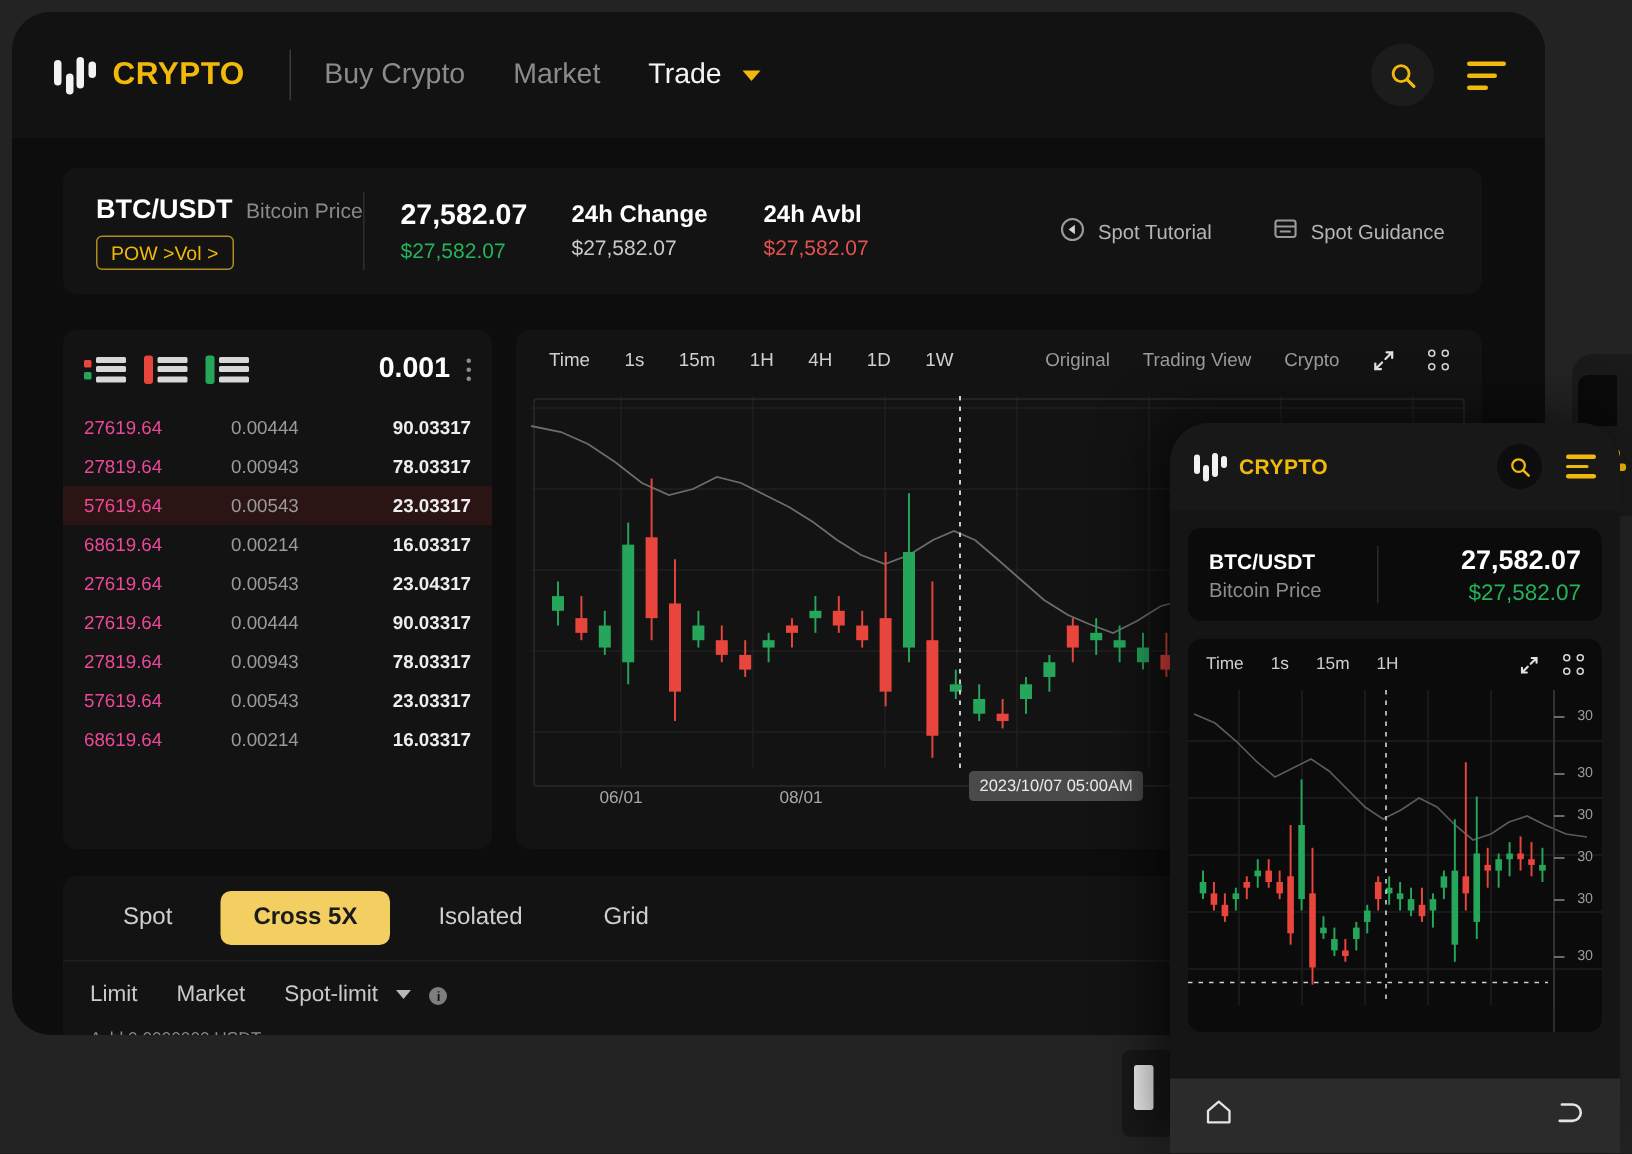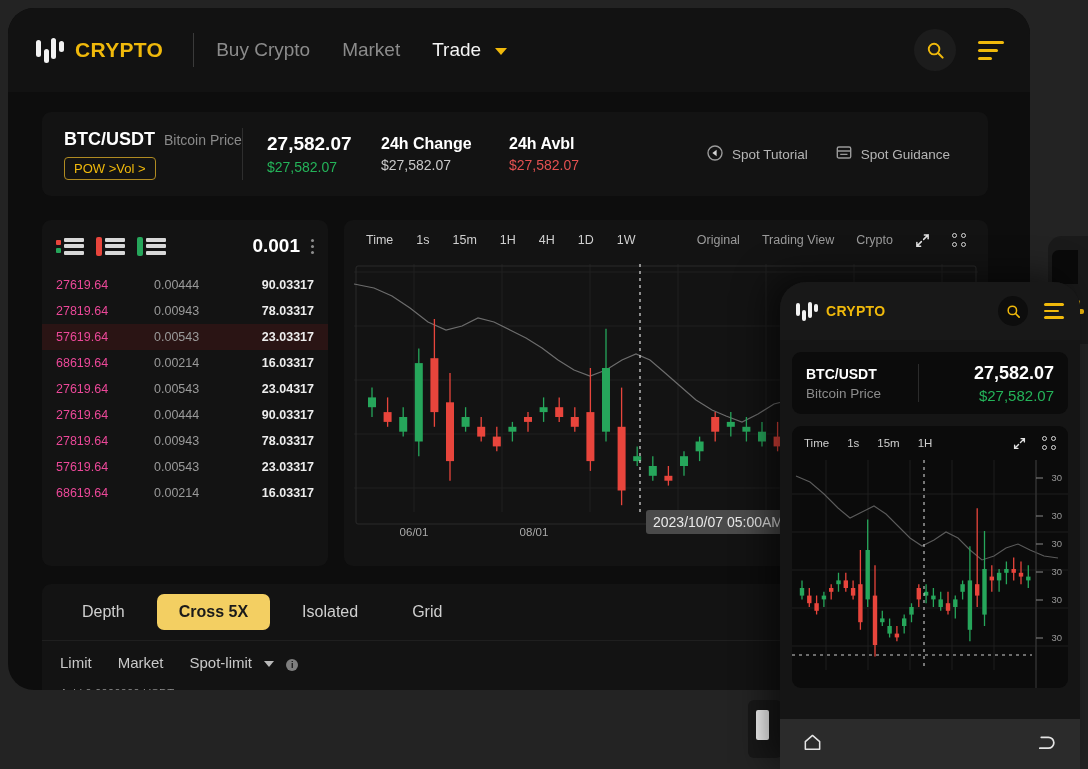--- a/index.html
+++ b/index.html
@@ -71,21 +71,21 @@
     font-size: 13px; padding: 3px 9px; border-radius: 4px; cursor: pointer;
   }
   .tk-div { width: 1px; height: 52px; background: #2e2e2e; margin-right: 24px; }
   .tk-stat { width: 114px; }
   .tk-stat.wide { width: 128px; }
   .tk-val { font-size: 19px; font-weight: bold; color: #fff; }
   .tk-label { font-size: 16px; font-weight: bold; color: #fff; }
   .tk-sub2 { font-size: 14px; margin-top: 4px; color: #c9c9c9; }
   .green { color: #24b359; }
   .red { color: #e35151; }
-  .tk-links { margin-left: 70px; display: flex; gap: 28px; }
+  .tk-links { margin-left: 70px; display: flex; gap: 41px; }
   .tk-link { display: flex; align-items: center; gap: 9px; color: #b5b5b5; font-size: 13.5px; cursor: pointer; }
 
   
   .book {
     position: absolute; left: 34px; top: 212px; width: 286px; height: 346px;
     background: #131313; border-radius: 9px; overflow: hidden;
   }
   .book-head { height: 52px; display: flex; align-items: center; padding: 0 14px; }
   .bk-icon { display: flex; gap: 3px; align-items: center; margin-right: 12px; cursor: pointer; }
   .bk-col { display: flex; flex-direction: column; gap: 3px; }
@@ -123,21 +123,21 @@
   .vw { color: #9b9b9b; font-size: 12.5px; cursor: pointer; }
   .icon-btn { cursor: pointer; display: flex; align-items: center; }
   .dots4 { display: grid; grid-template-columns: 5px 5px; gap: 4px; cursor: pointer; }
   .dots4 i { width: 5px; height: 5px; border-radius: 50%; border: 1.4px solid #d8d8d8; display: block; }
   .plot { position: absolute; left: 10px; top: 44px; right: 10px; bottom: 10px; text-align: right; }
   .plot svg { display: block; }
   .xaxis { position: absolute; left: 0; right: 0; bottom: 12px; height: 18px; }
   .xlab { position: absolute; color: #a9a9a9; font-size: 11.5px; transform: translateX(-50%); }
   .tooltip-x {
     position: absolute; left: 292px; bottom: 22px;
-    background: #4a4a4a; color: #e9e9e9; font-size: 14px;
+    background: #4a4a4a; color: #e9e9e9; font-size: 11px;
     padding: 4px 7px; border-radius: 3px; white-space: nowrap;
   }
 
   
   .trade {
     position: absolute; left: 34px; top: 576px; width: 946px; height: 120px;
     background: #131313; border-radius: 9px; overflow: hidden;
   }
   .tabs { height: 56px; display: flex; align-items: center; padding: 0 18px; gap: 10px; }
   .tab { padding: 9px 22px; border-radius: 7px; color: #cfcfcf; font-size: 16px; cursor: pointer; }
@@ -531,21 +531,21 @@
             <span class="xlab" style="left:60px">06/01</span>
             <span class="xlab" style="left:180px">08/01</span>
             <span class="xlab" style="left:474px">05/01</span>
           </div>
           <div class="tooltip-x">2023/10/07 05:00AM</div>
         </div>
       </div>
 
       <div class="trade">
         <div class="tabs">
-          <span class="tab">Depth</span>
+          <span class="tab">Spot</span>
           <span class="tab active">Cross 5X</span>
           <span class="tab">Isolated</span>
           <span class="tab">Grid</span>
         </div>
         <div class="order-bar">
           <span class="ob">Limit</span>
           <span class="ob">Market</span>
           <span>
             <span>Spot-limit</span>
             <span class="sel-caret"></span>

